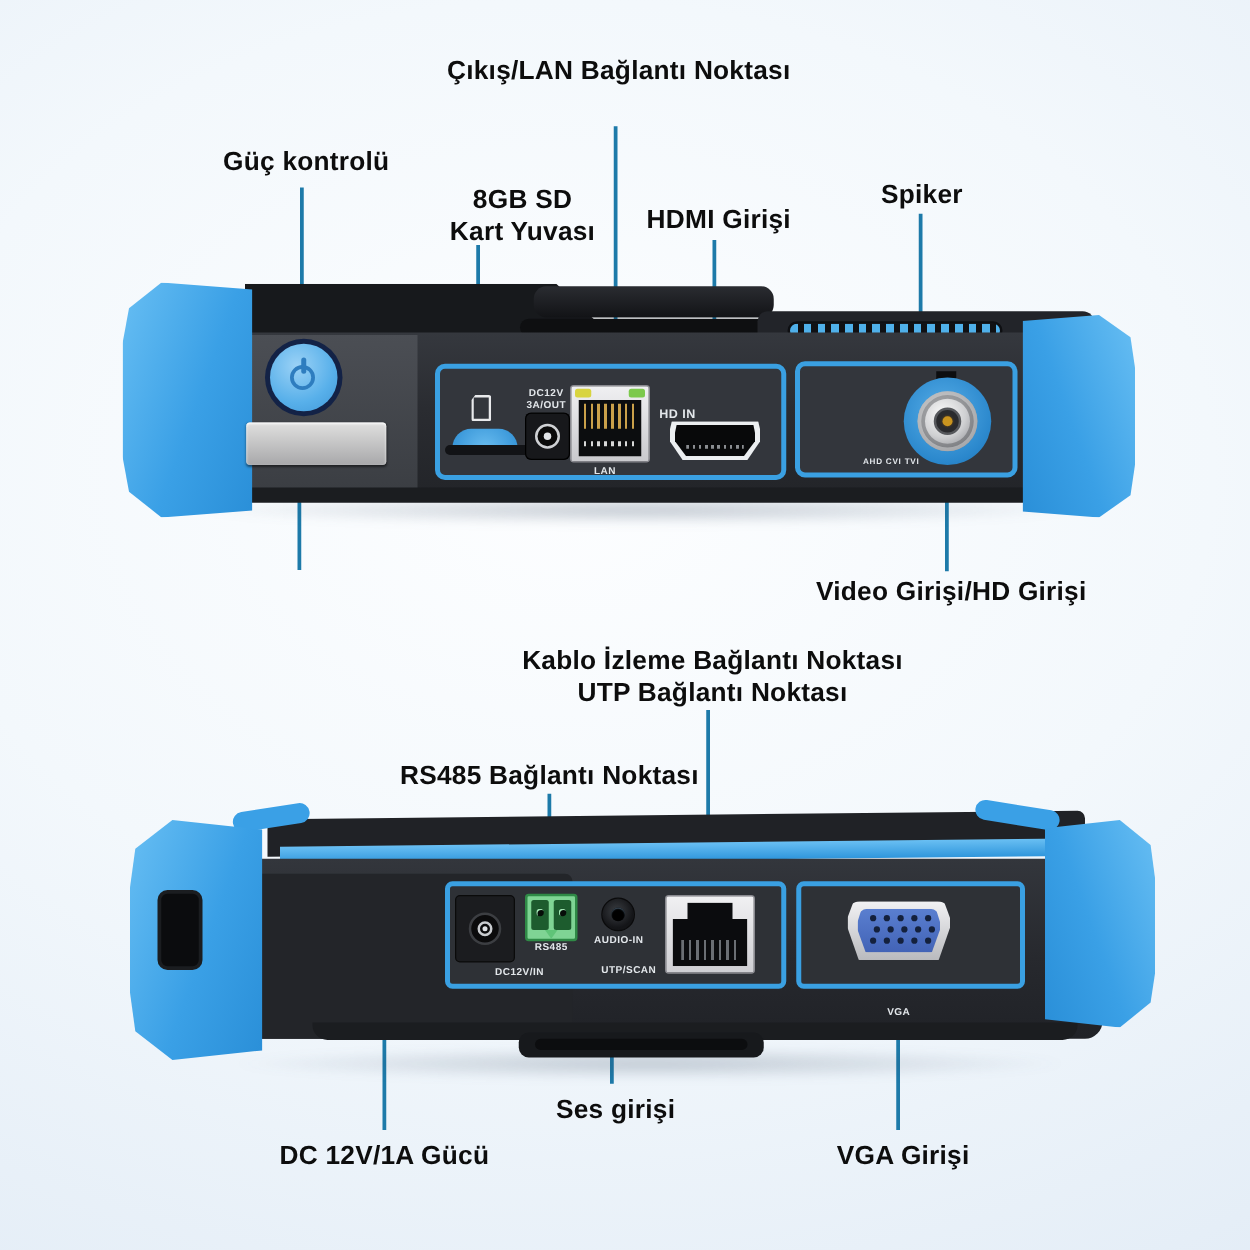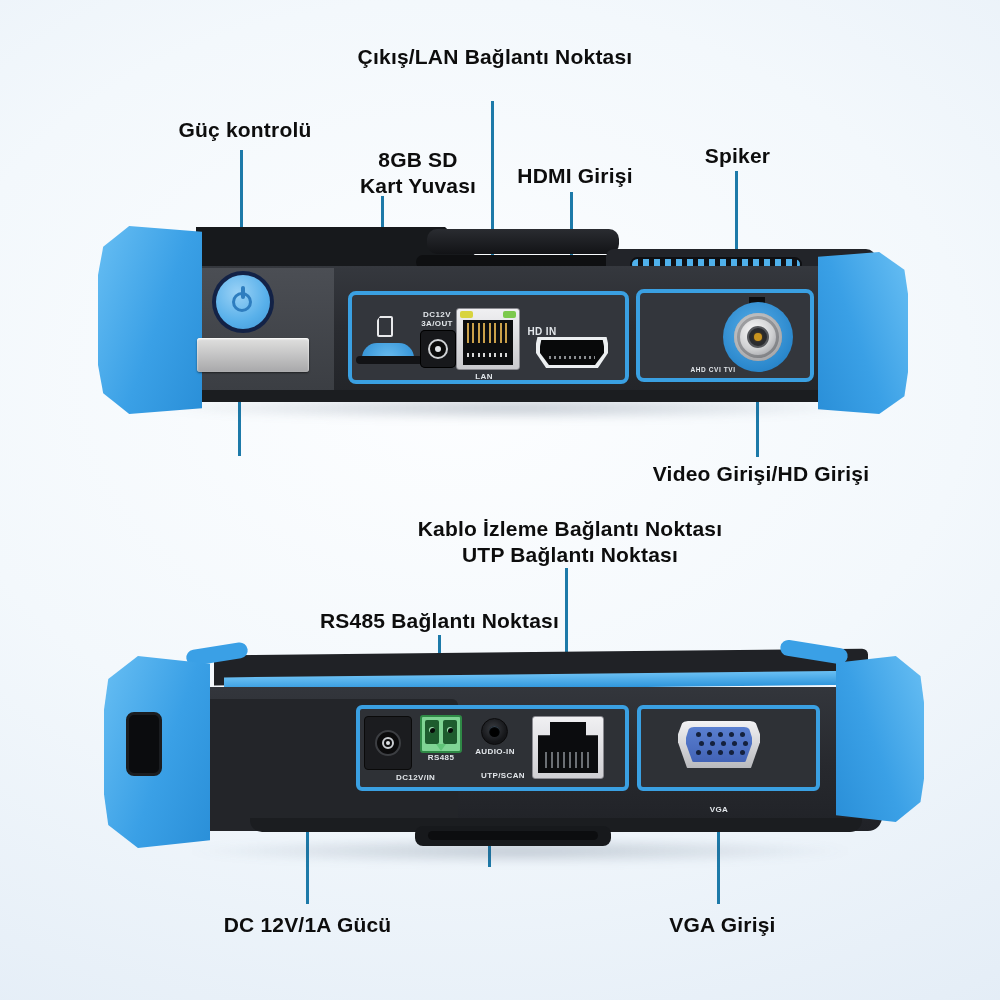--- a/index.html
+++ b/index.html
@@ -156,20 +156,23 @@
   <div class="callout" id="co-utp">
     <span>Kablo İzleme Bağlantı Noktası</span>
     <span>UTP Bağlantı Noktası</span>
   </div>
   <div class="callout" id="co-rs485">
     <span>RS485 Bağlantı Noktası</span>
   </div>
   <div class="callout" id="co-dc">
     <span>DC 12V/1A Gücü</span>
   </div>
+  <div class="callout" id="co-ses">
+    <span>Ses girişi</span>
+  </div>
   <div class="callout" id="co-vga">
     <span>VGA Girişi</span>
   </div>
 
   <div class="leader" id="ln-guc"></div>
   <div class="leader" id="ln-sd"></div>
   <div class="leader" id="ln-poe"></div>
   <div class="leader" id="ln-hdmi"></div>
   <div class="leader" id="ln-spiker"></div>
   <div class="leader" id="ln-led"></div>

